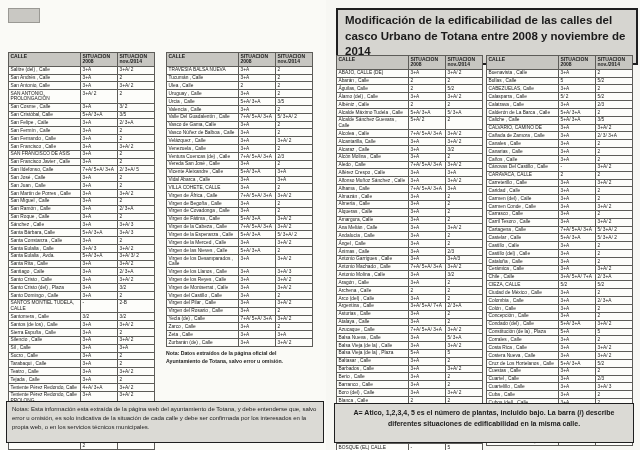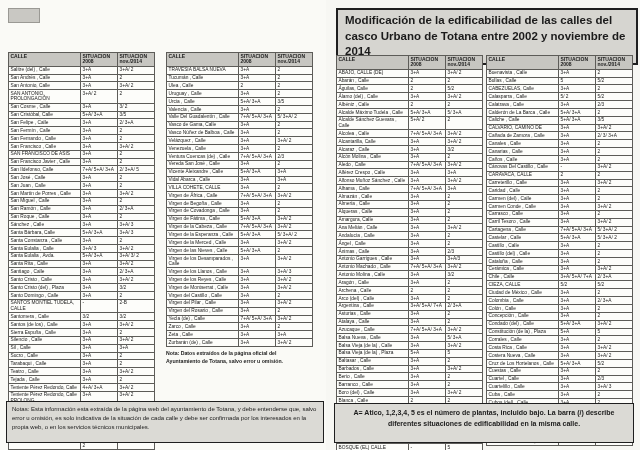--- a/index.html
+++ b/index.html
@@ -58,21 +58,21 @@
   }
 </style>
 </head>
 <body>
 
 <div class="page" id="page-left"></div>
 <div class="page" id="page-right"></div>
 
 <div class="stamp"></div>
 
-<div class="title-box">Modificación de la edificabilidad de las calles del casco Urbano de Totana entre 2002 y noviembre de 2014</div>
+<div class="title-box">Modificación de la edificabilidad de las calles del casco Urbano de Totana entre 2008 y noviembre de 2014</div>
 
 <div class="tbl-wrap" id="wrap-t0">
   <table class="scan">
     <colgroup>
         <col class="c-name">
         <col class="c-a">
         <col class="c-b">
       </colgroup>
   <thead>
         <tr>

